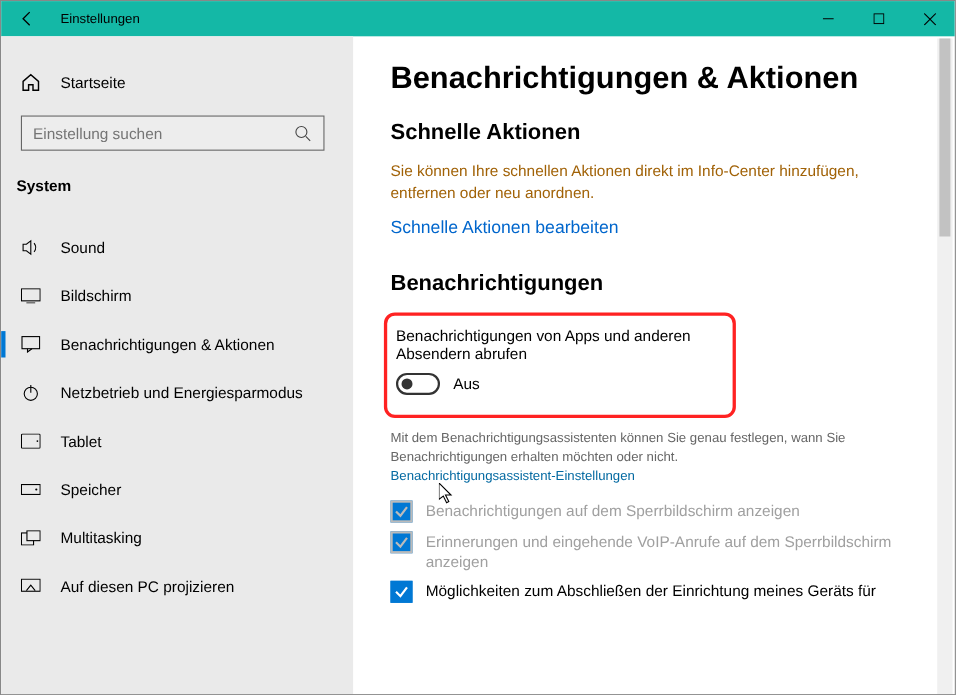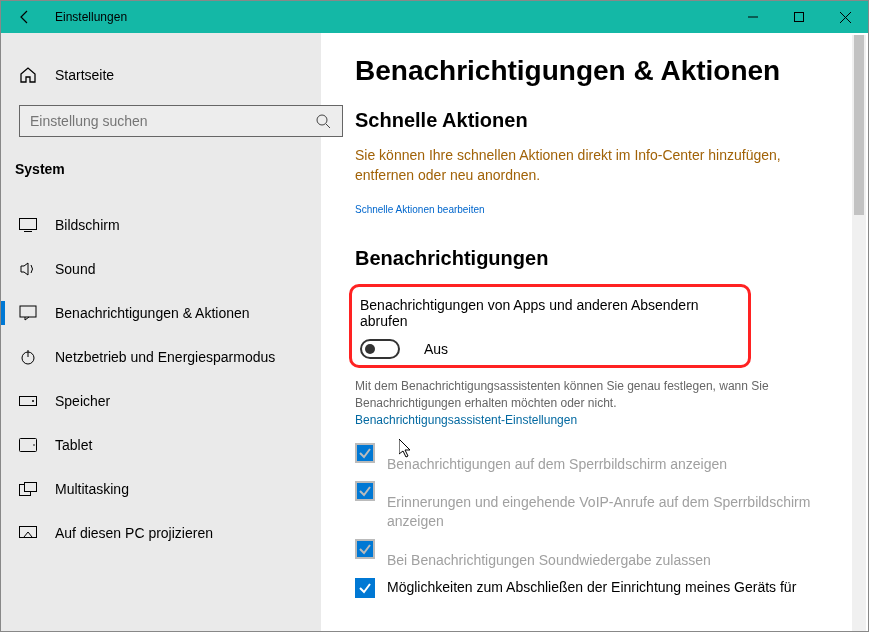--- a/index.html
+++ b/index.html
@@ -8,43 +8,43 @@
   .back-btn { width: 48px; height: 32px; display: flex; align-items: center; justify-content: center; }
   .app-title { font-size: 12px; color: #000; padding-left: 6px; }
   .win-controls { margin-left: auto; display: flex; }
   .win-btn { width: 46px; height: 32px; display: flex; align-items: center; justify-content: center; }
   .body-wrap { display: flex; height: 600px; justify-content: space-between; }
   .sidebar { width: 320px; background: #eaeaea; padding-top: 20px; position: relative; }
   .side-row { height: 44px; display: flex; align-items: center; padding-left: 18px; gap: 18px; font-size: 14px; color: #000; position: relative; }
   .side-row .ind { position: absolute; left: 0; top: 10px; bottom: 10px; width: 4px; background: #0078d4; display:none;}
   .side-row.sel .ind { display:block; }
   .search-row { padding: 8px 18px 12px 18px; }
-  .search-box { width: 324px; height: 32px; border: 1px solid #666; background: #ededed; display: flex; align-items: center; padding: 0 10px; }
+  .search-box { width: 276px; height: 32px; border: 1px solid #666; background: #ededed; display: flex; align-items: center; padding: 0 10px; }
   .search-box input { flex: 1; border: none; background: transparent; outline: none; font-size: 14px; color: #666; }
   .group-hdr { font-weight: 600; font-size: 14px; padding: 12px 18px 26px 14px; }
   .icon { width: 18px; height: 18px; display:flex; align-items:center; justify-content:center;}
   .main { flex: 1; padding: 22px 30px 0 34px; overflow: hidden; position: relative; }
   h1 { font-size: 28px; font-weight: 600; margin-bottom: 22px; }
   h2 { font-size: 20px; font-weight: 700; margin-bottom: 14px; }
   .desc { font-size: 14px; color: #a16207; line-height: 1.4; margin-bottom: 14px; max-width: 460px;}
-  .link { color: #0066cc; font-size: 10px; cursor: pointer; }
+  .link { color: #0066cc; font-size: 16px; cursor: pointer; }
   .section-gap { height: 30px; }
-  .highlight-box { border: 3px solid #f22; border-radius: 10px; padding: 10px 14px 6px 2px; margin-left:-6px; margin-bottom: 10px; width: 402px; }
+  .highlight-box { border: 3px solid #f22; border-radius: 10px; padding: 10px 14px 18px 2px; margin-left:-6px; margin-bottom: 10px; width: 320px; }
   .setting-label { font-size: 14px; margin-bottom: 10px; padding-left:6px;}
-  .toggle-row { display: flex; align-items: center; gap: 24px; padding-left:6px;}
+  .toggle-row { display: flex; align-items: center; gap: 12px; padding-left:6px;}
   .toggle { width: 40px; height: 20px; border: 2px solid #333; border-radius: 10px; position: relative; background: #fff; }
   .toggle .knob { width: 10px; height: 10px; background: #333; border-radius: 50%; position: absolute; top: 3px; left: 3px; }
   .toggle-state { font-size: 14px; }
   .note { font-size: 12px; color: #666; line-height: 1.4; margin: 6px 0 14px 0; max-width: 460px;}
   .cb-row { display: flex; align-items: flex-start; gap: 12px; margin-bottom: 8px; max-width: 470px;}
   .cb { width: 20px; height: 20px; border: 2px solid #999; flex-shrink: 0; display:flex; align-items:center; justify-content:center; }
   .cb.checked { background: #0078d4; border-color: #0078d4; }
   .cb.disabled { border-color: #bbb; }
   .cb-label { font-size: 14px; color: #000; line-height: 1.35; }
-  .cb-label.disabled { color: #a0a0a0; margin-top: 12px; }
+  .cb-label.disabled { color: #a0a0a0; }
   .scrollbar { position:absolute; right:2px; top:2px; bottom:2px; width:14px; background:#f0f0f0;}
   .thumb { position:absolute; left:2px; right:2px; top:0; height:180px; background:#c2c2c2;}
   .cursor { position:absolute; left:398px; top:438px; pointer-events:none;}
 </style>
 </head>
 <body>
 
 <div class="titlebar">
   <div class="back-btn">
     <svg width="16" height="16" viewBox="0 0 16 16">
@@ -90,38 +90,38 @@
               <circle cx="7" cy="7" r="5" stroke="#444" fill="none"></circle>
               <line x1="11" y1="11" x2="15" y2="15" stroke="#444"></line>
             </svg>
           </span>
       </div>
     </div>
     <div class="group-hdr">System</div>
 
     <div class="side-row">
       <span class="icon">
-          <svg width="18" height="14" viewBox="0 0 18 14">
-            <rect x="0.5" y="0.5" width="17" height="11" stroke="#000" fill="none"></rect>
-            <line x1="5" y1="13.5" x2="13" y2="13.5" stroke="#000"></line>
-          </svg>
-        </span>
-      <span>Bildschirm</span>
-      </div>
-
-    <div class="side-row">
-      <span class="icon">
           <svg width="18" height="18" viewBox="0 0 18 18">
             <path d="M2 6 L5 6 L9 3 L9 15 L5 12 L2 12 Z" stroke="#000" fill="none"></path>
             <path d="M12 5 Q15 9 12 13" stroke="#000" fill="none"></path>
           </svg>
         </span>
       <span>Sound</span>
       </div>
 
+    <div class="side-row">
+      <span class="icon">
+          <svg width="18" height="14" viewBox="0 0 18 14">
+            <rect x="0.5" y="0.5" width="17" height="11" stroke="#000" fill="none"></rect>
+            <line x1="5" y1="13.5" x2="13" y2="13.5" stroke="#000"></line>
+          </svg>
+        </span>
+      <span>Bildschirm</span>
+      </div>
+
     <div class="side-row sel">
         <span class="ind"></span>
       <span class="icon">
           <svg width="18" height="16" viewBox="0 0 18 16">
             <rect x="1" y="1" width="16" height="11" stroke="#000" fill="none"></rect>
             <path d="M6 12 L6 15 L10 12" stroke="#000" fill="none"></path>
           </svg>
         </span>
       <span>Benachrichtigungen &amp; Aktionen</span>
       </div>
@@ -132,36 +132,36 @@
           <svg width="18" height="18" viewBox="0 0 18 18">
             <circle cx="9" cy="10" r="6" stroke="#000" fill="none"></circle>
             <line x1="9" y1="2" x2="9" y2="9" stroke="#000"></line>
           </svg>
         </span>
       <span>Netzbetrieb und Energiesparmodus</span>
       </div>
 
     <div class="side-row">
       <span class="icon">
+          <svg width="18" height="14" viewBox="0 0 18 14">
+            <rect x="0.5" y="0.5" width="17" height="13" rx="1" stroke="#000" fill="none"></rect>
+            <circle cx="15" cy="7" r="0.8" fill="#000"></circle>
+          </svg>
+        </span>
+      <span>Tablet</span>
+      </div>
+
+    <div class="side-row">
+      <span class="icon">
           <svg width="18" height="10" viewBox="0 0 18 10">
             <rect x="0.5" y="0.5" width="17" height="9" stroke="#000" fill="none"></rect>
             <circle cx="14" cy="5" r="1" fill="#000"></circle>
           </svg>
         </span>
       <span>Speicher</span>
-      </div>
-
-    <div class="side-row">
-      <span class="icon">
-          <svg width="18" height="14" viewBox="0 0 18 14">
-            <rect x="0.5" y="0.5" width="17" height="13" rx="1" stroke="#000" fill="none"></rect>
-            <circle cx="15" cy="7" r="0.8" fill="#000"></circle>
-          </svg>
-        </span>
-      <span>Tablet</span>
       </div>
 
     <div class="side-row">
       <span class="icon">
           <svg width="18" height="14" viewBox="0 0 18 14">
             <rect x="0.5" y="2.5" width="11" height="11" stroke="#000" fill="none"></rect>
             <rect x="5.5" y="0.5" width="12" height="9" stroke="#000" fill="#eaeaea"></rect>
           </svg>
         </span>
       <span>Multitasking</span>
@@ -211,28 +211,20 @@
     </div>
     <div class="cb-row">
       <div class="cb disabled checked">
           <svg width="14" height="14" viewBox="0 0 14 14">
             <path d="M2 7 L6 11 L12 3" stroke="#bbb" stroke-width="2" fill="none"></path>
           </svg>
         </div>
       <span class="cb-label disabled">Erinnerungen und eingehende VoIP-Anrufe auf dem Sperrbildschirm anzeigen</span>
     </div>
     <div class="cb-row">
-      <div class="cb disabled checked">
-          <svg width="14" height="14" viewBox="0 0 14 14">
-            <path d="M2 7 L6 11 L12 3" stroke="#bbb" stroke-width="2" fill="none"></path>
-          </svg>
-        </div>
-      <span class="cb-label disabled">Bei Benachrichtigungen Soundwiedergabe zulassen</span>
-    </div>
-    <div class="cb-row">
       <div class="cb checked">
           <svg width="14" height="14" viewBox="0 0 14 14">
             <path d="M2 7 L6 11 L12 3" stroke="#fff" stroke-width="2" fill="none"></path>
           </svg>
         </div>
       <span class="cb-label">Möglichkeiten zum Abschließen der Einrichtung meines Geräts für</span>
     </div>
 
     <div class="scrollbar">
         <div class="thumb"></div>

